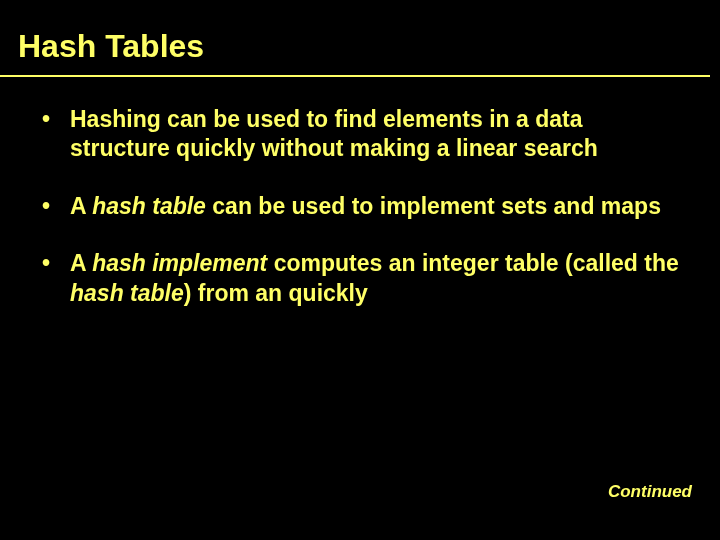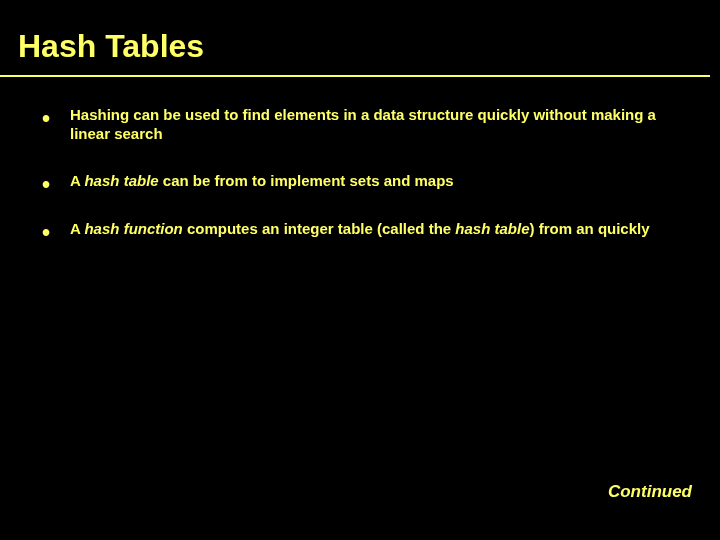--- a/index.html
+++ b/index.html
@@ -26,21 +26,21 @@
   }
   .content {
     padding: 28px 36px 0 36px;
   }
   ul.bullets {
     list-style: none;
   }
   ul.bullets > li {
     position: relative;
     padding-left: 34px;
-    font-size: 15px;
+    font-size: 23px;
     font-weight: bold;
     line-height: 1.28;
     margin-bottom: 28px;
     color: #ffff66;
   }
   ul.bullets > li::before {
     content: "•";
     position: absolute;
     left: 6px;
     top: 0;
@@ -66,24 +66,24 @@
   <h1 class="title">Hash Tables</h1>
 
   <div class="content">
     <ul class="bullets">
 
       <li>
         <span>Hashing can be used to find elements in a data structure quickly without making a linear search</span>
       </li>
 
       <li>
-        <span>A </span><span class="italic">hash table</span><span> can be from to implement sets and maps</span>
+        <span>A </span><span class="italic">hash table</span><span> can be used to implement sets and maps</span>
       </li>
 
       <li>
-        <span>A </span><span class="italic">hash function</span><span> computes an integer table (called the </span><span class="italic">hash table</span><span>) from an quickly</span>
+        <span>A </span><span class="italic">hash implement</span><span> computes an integer table (called the </span><span class="italic">hash table</span><span>) from an quickly</span>
       </li>
 
     </ul>
   </div>
 
   <div class="footer">Continued</div>
 </div>
 
 </body></html>

